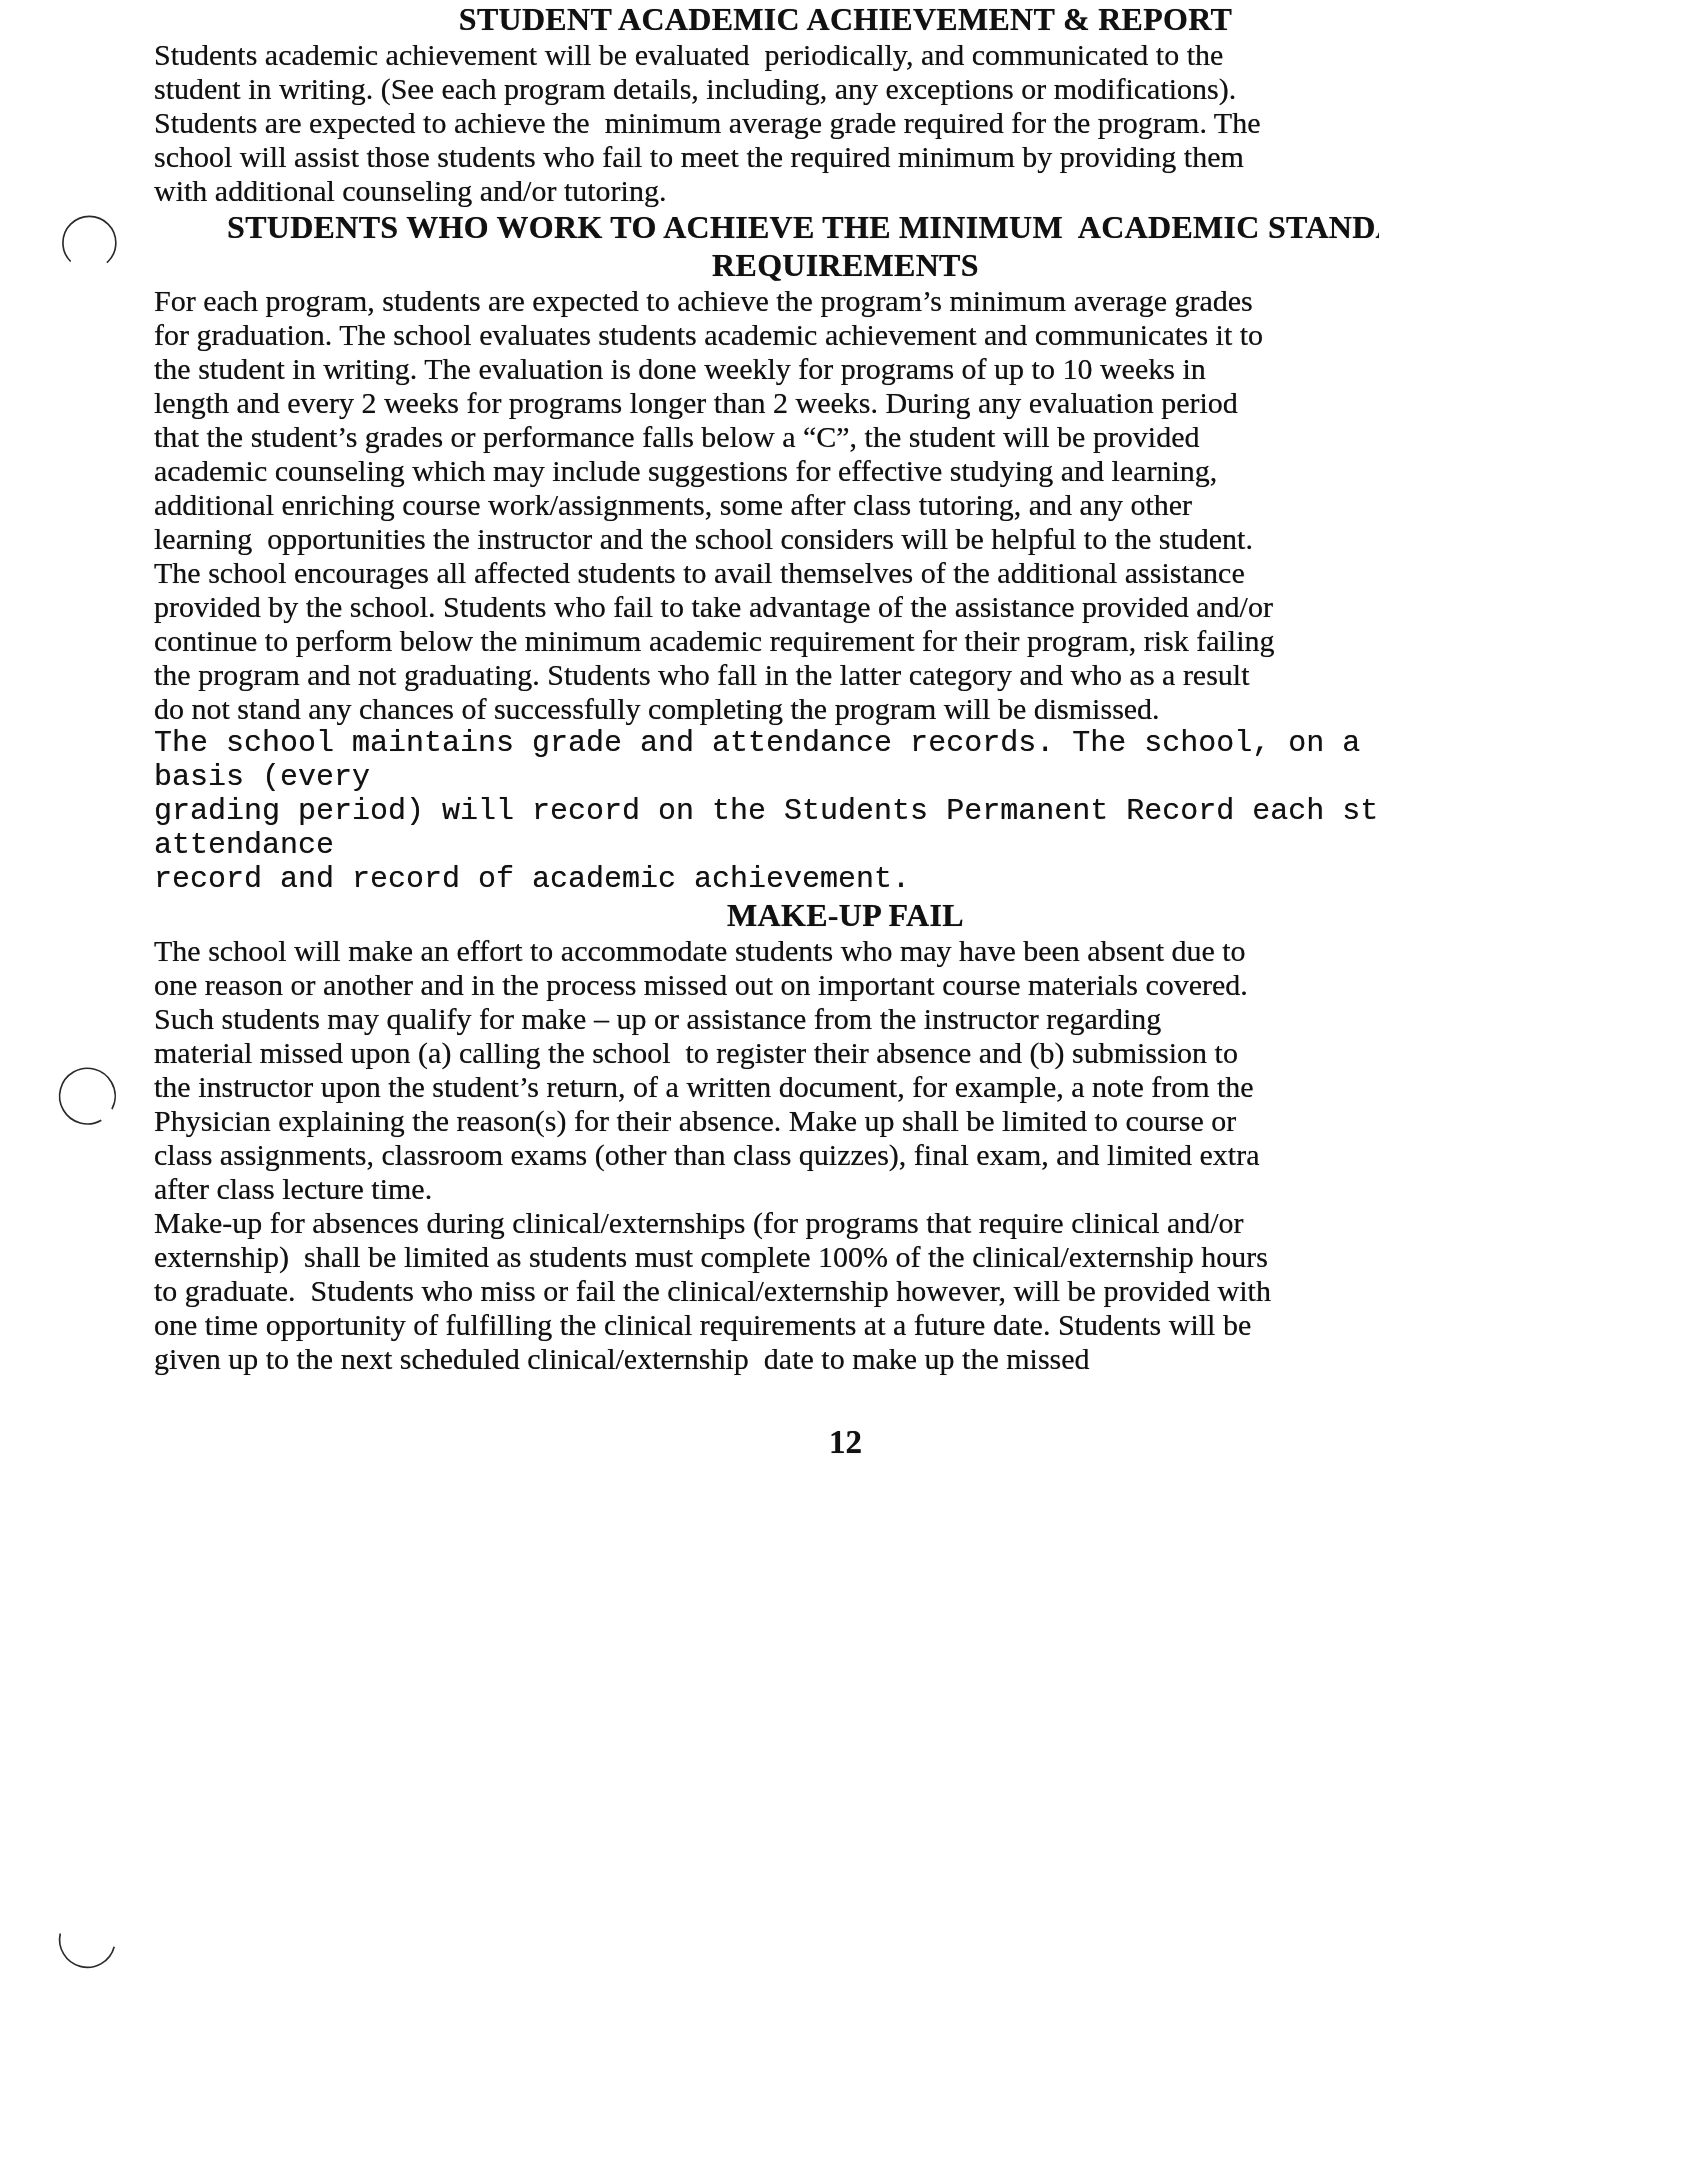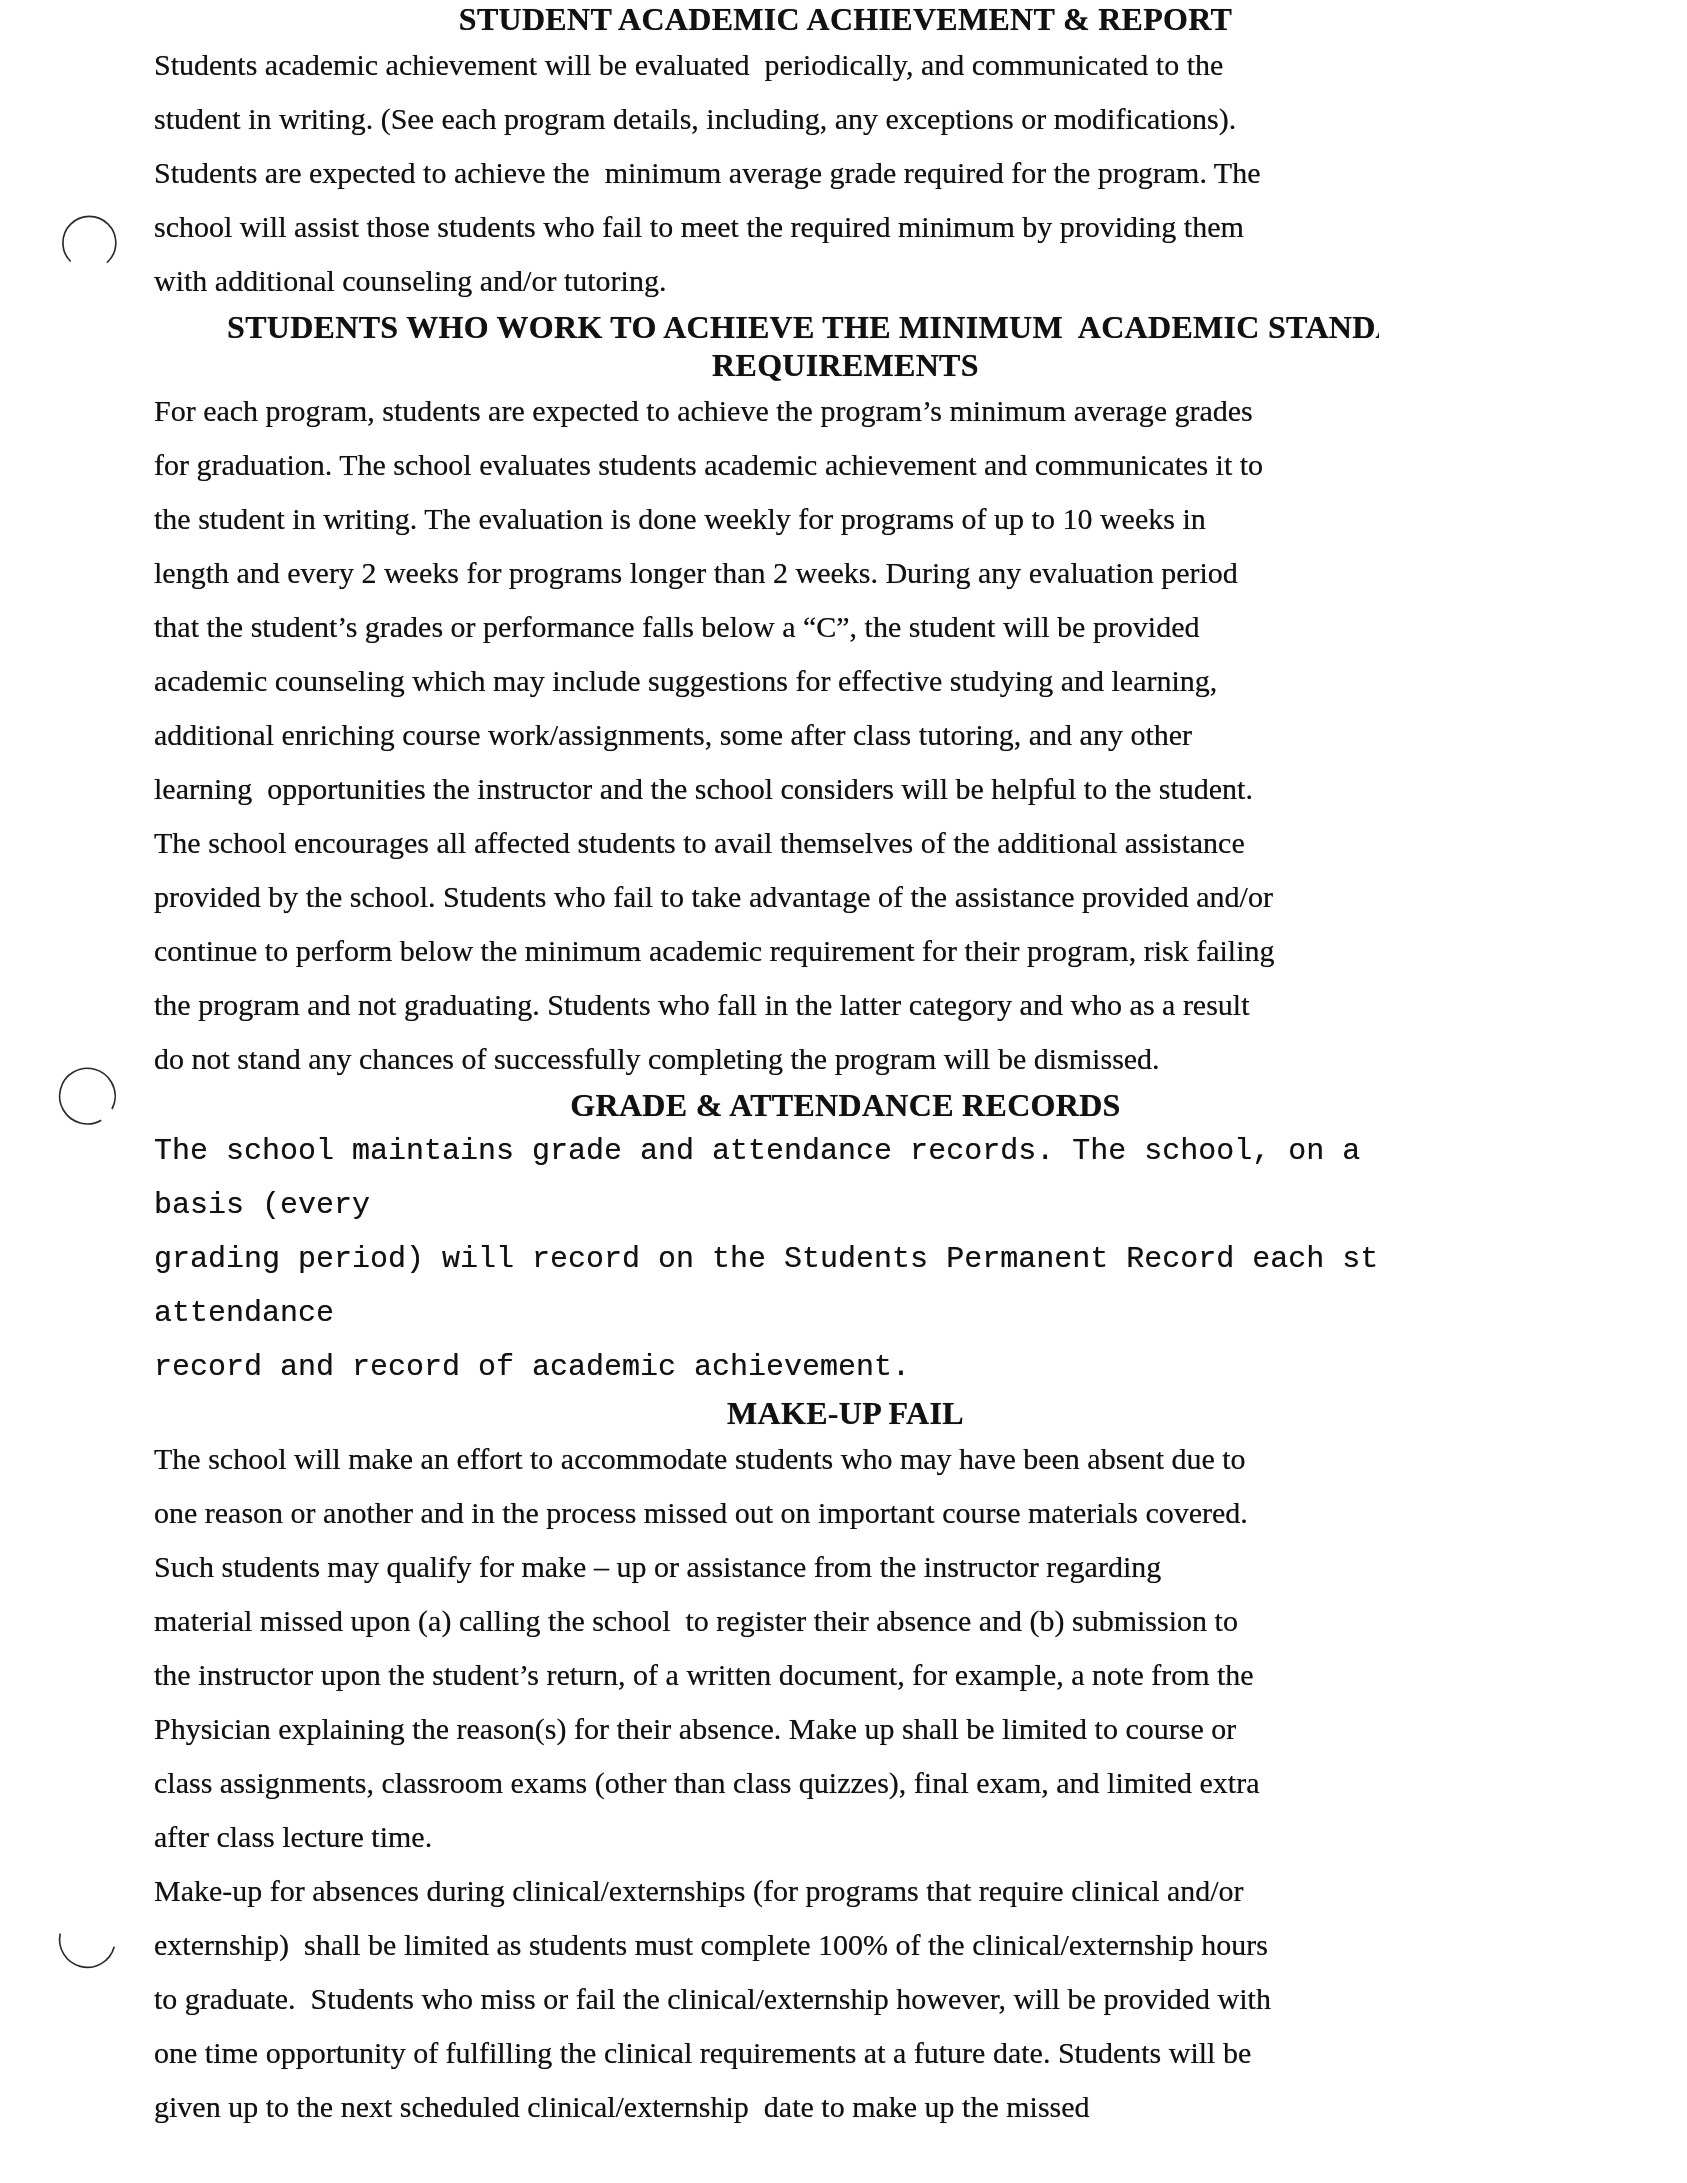--- a/index.html
+++ b/index.html
@@ -28,21 +28,21 @@
     font-weight: bold;
     font-size: 32px;
     line-height: 38px;
     white-space: pre-wrap;
     letter-spacing: 0.3px;
     text-shadow: 0 0 0.7px rgba(0,0,0,0.65);
   }
   .content p {
     margin: 0;
     font-size: 30px;
-    line-height: 54px;
+    line-height: 34px;
     white-space: pre-wrap;
     text-shadow: 0 0 0.7px rgba(0,0,0,0.6);
   }
   
   .h-sec1 { margin-top: 198px; }
   .p-sec1 { margin-top: 5.3px; }
   .h-sec2 { margin-top: 42px; line-height: 41px; }
   .p-sec2 { margin-top: 5.3px; }
   .h-sec3 { margin-top: 61px; }
   .p-sec3 { margin-top: 5.3px; font-family: Liberation Mono, monospace; }
@@ -96,21 +96,20 @@
 that the student’s grades or performance falls below a “C”, the student will be provided
 academic counseling which may include suggestions for effective studying and learning,
 additional enriching course work/assignments, some after class tutoring, and any other
 learning  opportunities the instructor and the school considers will be helpful to the student.
 The school encourages all affected students to avail themselves of the additional assistance
 provided by the school. Students who fail to take advantage of the assistance provided and/or
 continue to perform below the minimum academic requirement for their program, risk failing
 the program and not graduating. Students who fall in the latter category and who as a result
 do not stand any chances of successfully completing the program will be dismissed.</p>
 
-    <h2 class="h-sec3">GRADE &amp; ATTENDANCE RECORDS</h2>
     <p class="p-sec3">The school maintains grade and attendance records. The school, on a regular basis (every
 grading period) will record on the Students Permanent Record each student’s attendance
 record and record of academic achievement.</p>
 
     <h2 class="h-sec4">MAKE-UP FAIL</h2>
     <p class="p-sec4a">The school will make an effort to accommodate students who may have been absent due to
 one reason or another and in the process missed out on important course materials covered.
 Such students may qualify for make – up or assistance from the instructor regarding
 material missed upon (a) calling the school  to register their absence and (b) submission to
 the instructor upon the student’s return, of a written document, for example, a note from the

